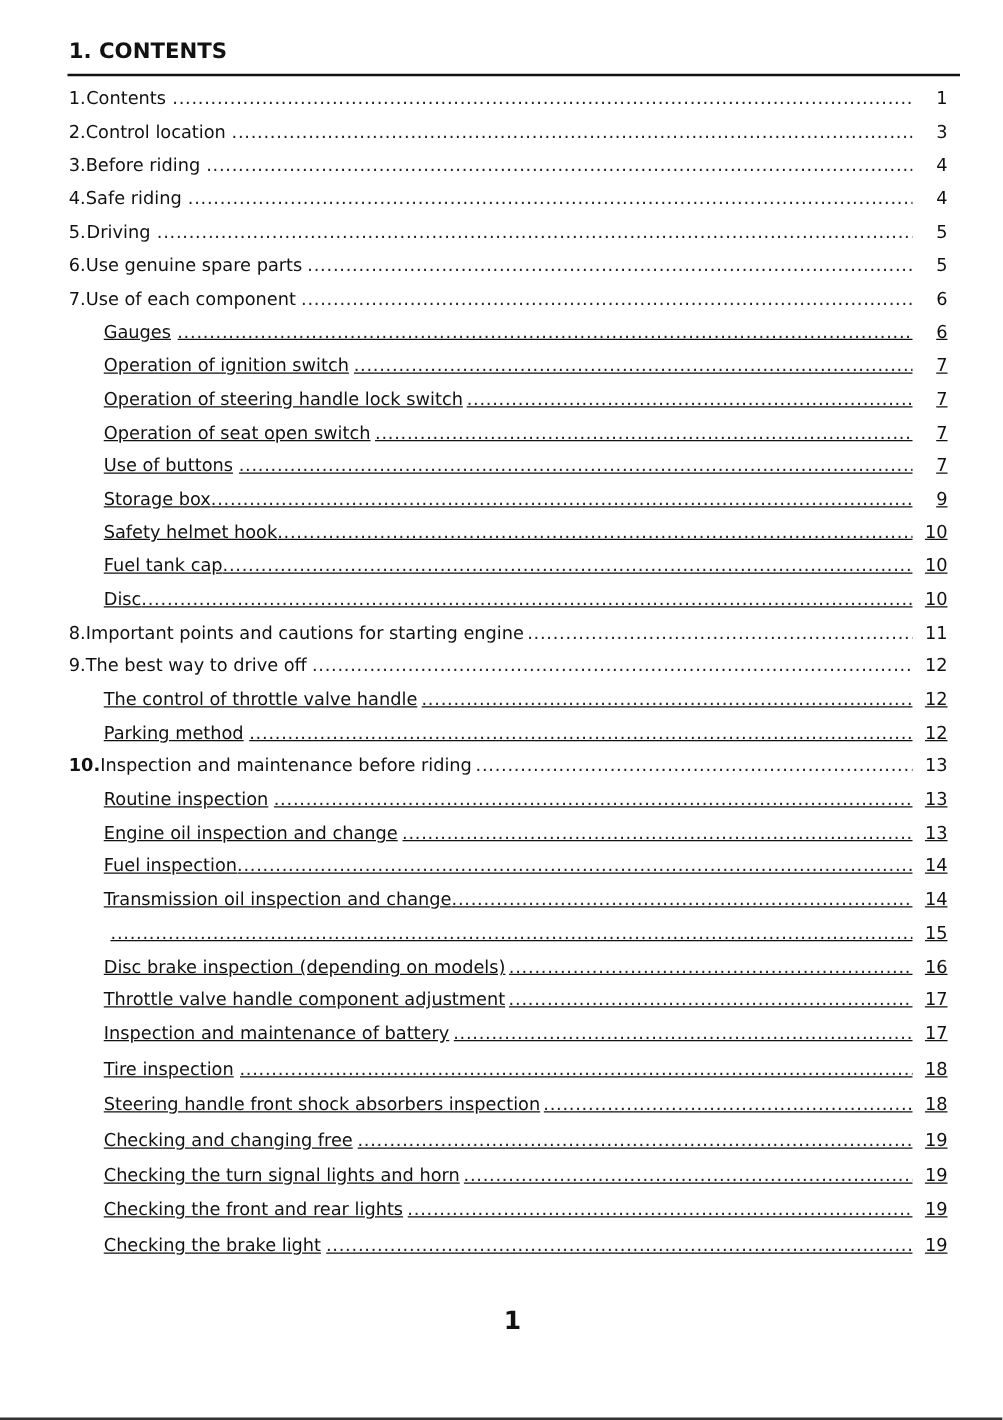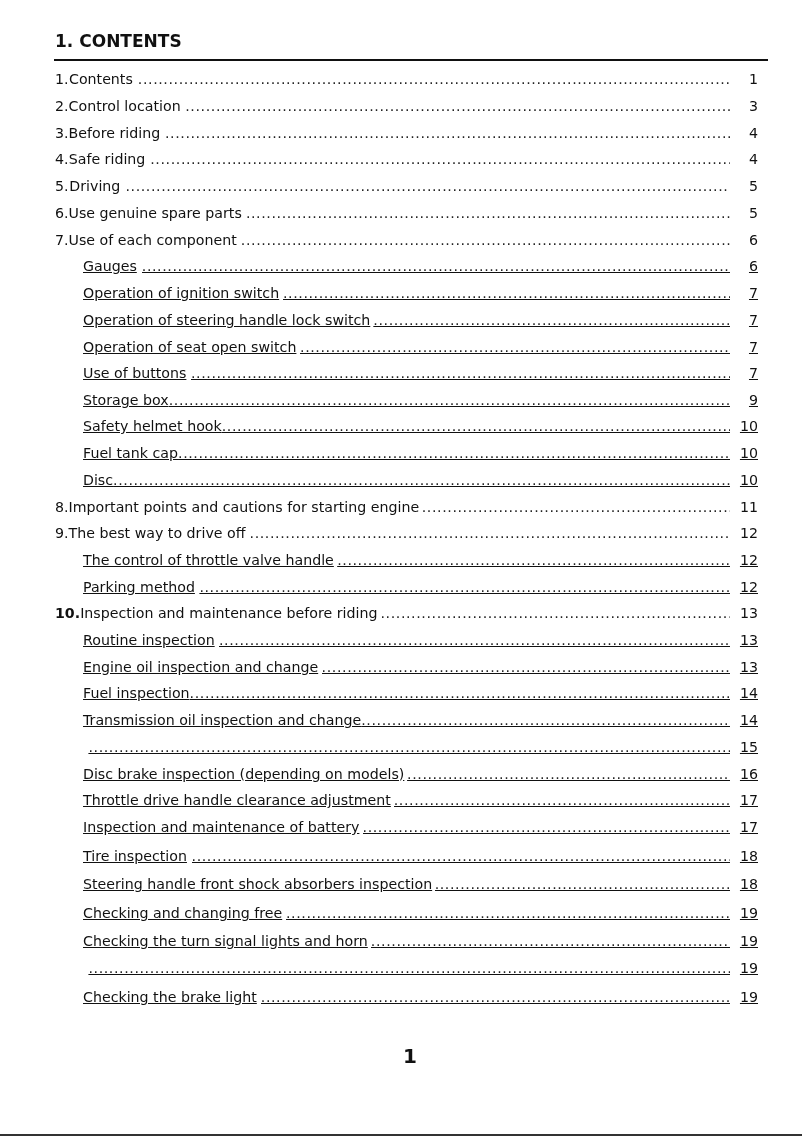--- a/index.html
+++ b/index.html
@@ -210,21 +210,21 @@
     <span class="dots"></span>
     <span class="page">15</span>
   </div>
   <div class="row sub" style="top:766px">
     <span class="label">Disc brake inspection (depending on models)</span>
       <span class="gap"></span>
     <span class="dots"></span>
     <span class="page">16</span>
   </div>
   <div class="row sub" style="top:792px">
-    <span class="label">Throttle drive handle clearance adjustment</span>
+    <span class="label">Throttle valve handle component adjustment</span>
       <span class="gap"></span>
     <span class="dots"></span>
     <span class="page">17</span>
   </div>
   <div class="row sub" style="top:819px">
     <span class="label">Inspection and maintenance of battery</span>
       <span class="gap"></span>
     <span class="dots"></span>
     <span class="page">17</span>
   </div>
@@ -246,20 +246,21 @@
     <span class="dots"></span>
     <span class="page">19</span>
   </div>
   <div class="row sub" style="top:933px">
     <span class="label">Checking the turn signal lights and horn</span>
       <span class="gap"></span>
     <span class="dots"></span>
     <span class="page">19</span>
   </div>
   <div class="row sub" style="top:960px">
+    <span class="label">Checking the front and rear lights</span>
       <span class="gap"></span>
     <span class="dots"></span>
     <span class="page">19</span>
   </div>
   <div class="row sub" style="top:989px">
     <span class="label">Checking the brake light</span>
       <span class="gap"></span>
     <span class="dots"></span>
     <span class="page">19</span>
   </div>

